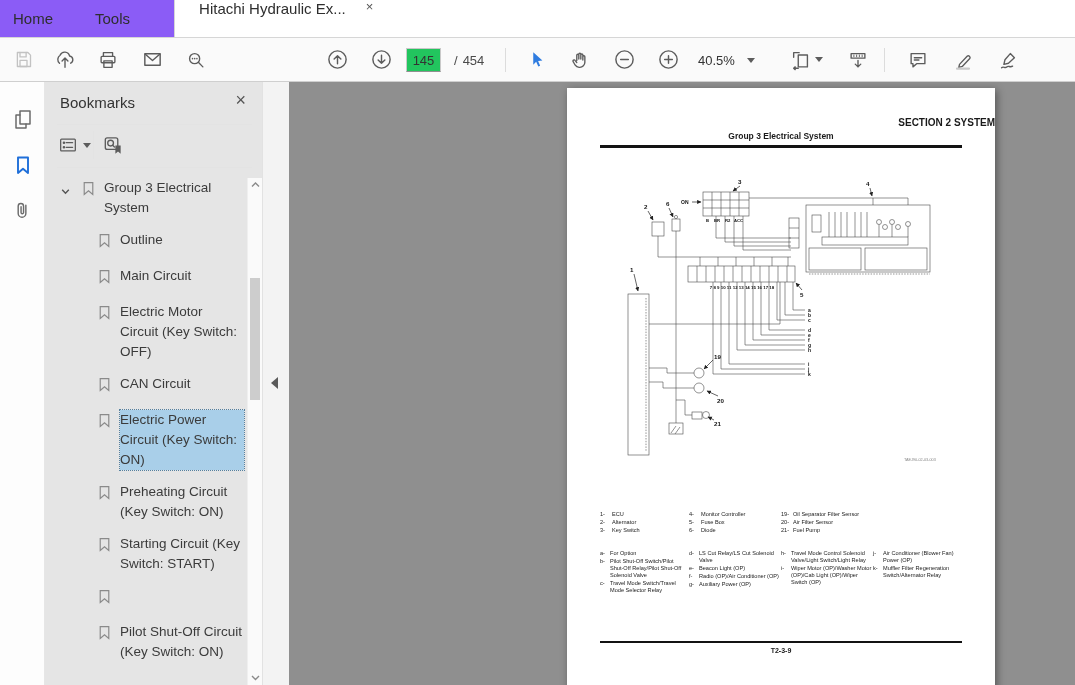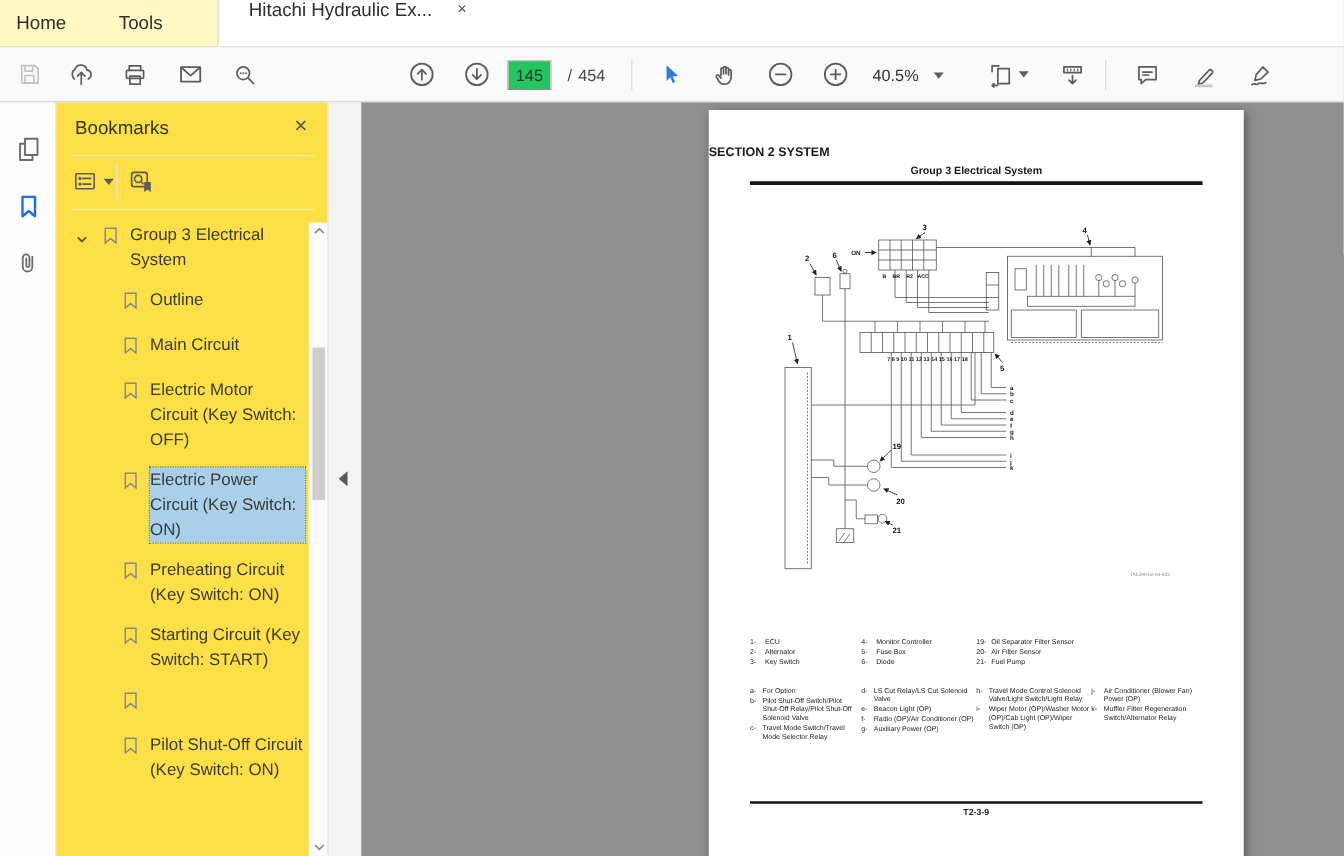--- a/index.html
+++ b/index.html
@@ -1,21 +1,21 @@
 <!DOCTYPE html>
 <html><head>
 <meta charset="utf-8">
 <style>
   * { box-sizing: border-box; margin: 0; padding: 0; }
   html,body { width:1075px; height:685px; overflow:hidden; }
   body { font-family: "Liberation Sans", "DejaVu Sans", sans-serif; background:#fff; }
   .app { position:relative; width:1075px; height:685px; overflow:hidden; }
 
   
-  .tabbar { position:absolute; left:0; top:0; width:100%; height:38px; background:#fef9c3;
+  .tabbar { position:absolute; left:0; top:0; width:100%; height:38px; background:#8b5cf6;
             border-bottom:1px solid #d6d6d6; display:flex; align-items:stretch; font-size:15px; color:#2e2e2e; }
   .tab { display:flex; align-items:center; padding:0 20px; cursor:default; }
   .tab-home { padding:0 22px 0 13px; }
   .doc-tab { margin-left:24px; background:#fff; border-left:1px solid #d6d6d6;
              display:flex; align-items:flex-start; gap:20px; padding:0 12px 0 24px; position:relative; }
   .doc-tab .tclose { font-size:13px; color:#555; line-height:1; }
   .tab-rest { flex:1; background:#fff; }
 
   
   .toolbar { position:absolute; left:0; top:38px; width:100%; height:44px; background:#fafafa;
@@ -36,21 +36,21 @@
            border-top:5px solid #5c5c5c; display:inline-block; }
 
   
   .navstrip { position:absolute; left:0; top:82px; bottom:0; width:45px; background:#fdfdfd;
               border-right:1px solid #e6e6e6; }
   .ns { position:absolute; left:10px; width:25px; height:25px; display:flex; align-items:center;
         justify-content:center; cursor:pointer; background:none; border:none; }
   .ns svg { stroke:#6b6b6b; fill:none; stroke-width:1.5; stroke-linejoin:round; stroke-linecap:round; }
 
   
-  .panel { position:absolute; left:45px; top:82px; bottom:0; width:217px; background:#fde047; }
+  .panel { position:absolute; left:45px; top:82px; bottom:0; width:217px; background:#e5e5e5; }
   .ph-title { position:absolute; left:15px; top:12px; font-size:15px; color:#333; }
   .ph-close { position:absolute; right:16px; top:8px; font-size:18px; color:#555; background:none; border:none; cursor:pointer; }
   .pdiv1 { position:absolute; left:12px; right:10px; top:42px; border-top:1px solid #e3e3e3; }
   .pbtn { position:absolute; top:50px; height:26px; display:flex; align-items:center; gap:4px;
           background:none; border:none; cursor:pointer; }
   .pbtn svg { stroke:#5c5c5c; fill:none; stroke-width:1.4; stroke-linecap:round; stroke-linejoin:round; }
   .ptsep { position:absolute; left:48px; top:49px; width:1px; height:28px; background:#e3e3e3; }
   .pdiv2 { position:absolute; left:12px; right:10px; top:85px; border-top:1px solid #e3e3e3; }
 
   .tree { position:absolute; left:0; right:15px; top:96px; bottom:0; overflow:hidden;
@@ -75,21 +75,21 @@
   
   .collapse { position:absolute; left:262px; top:82px; bottom:0; width:27px; background:#f3f3f3;
               border-left:1px solid #e2e2e2; cursor:pointer; }
   .coltri { position:absolute; left:8px; top:295px; width:0; height:0; border:6px solid transparent;
             border-right:7px solid #5a5a5a; border-left:none; }
 
   
   .docarea { position:absolute; left:289px; top:82px; right:0; bottom:0; background:#8f8f8f; overflow:hidden; }
   .pdfpage { position:absolute; left:278px; top:6px; width:428px; height:640px; background:#fff;
              box-shadow:2px 2px 8px rgba(0,0,0,.4); color:#1a1a1a; }
-  .sec-title { position:absolute; top:29px; width:100%; text-align:left; font-weight:bold; font-size:10px; }
+  .sec-title { position:absolute; top:29px; width:100%; text-align:right; font-weight:bold; font-size:10px; }
   .grp-title { position:absolute; top:43px; width:100%; text-align:center; font-weight:bold; font-size:8.5px; }
   .hrule { position:absolute; top:57px; left:33px; right:33px; height:3px; background:#131313; }
   .diagram { position:absolute; top:74px; left:0; width:428px; height:312px; }
 
   .lg-col { position:absolute; font-size:5.6px; line-height:7px; color:#222; }
   .lg-row { display:flex; margin-bottom:1px; }
   .lg-n { flex:none; width:12px; }
   .lg-ln { flex:none; width:10px; }
   .lg-t { flex:1; }
 
@@ -294,20 +294,26 @@
         <span class="bico"><svg width="13" height="15" viewBox="0 0 12 14">
               <path d="M2 1.5 h8 V12.5 l-4-3.3 -4 3.3 z" fill="none" stroke="#8a8a8a" stroke-width="1.1"></path>
             </svg></span>
         <span class="blabel">Main Circuit</span>
       </div>
       <div class="bm lvl1">
         <span class="bico"><svg width="13" height="15" viewBox="0 0 12 14">
               <path d="M2 1.5 h8 V12.5 l-4-3.3 -4 3.3 z" fill="none" stroke="#8a8a8a" stroke-width="1.1"></path>
             </svg></span>
         <span class="blabel">Electric Motor Circuit (Key Switch: OFF)</span>
+      </div>
+      <div class="bm lvl1">
+        <span class="bico"><svg width="13" height="15" viewBox="0 0 12 14">
+              <path d="M2 1.5 h8 V12.5 l-4-3.3 -4 3.3 z" fill="none" stroke="#8a8a8a" stroke-width="1.1"></path>
+            </svg></span>
+        <span class="blabel">CAN Circuit</span>
       </div>
       <div class="bm lvl1">
         <span class="bico"><svg width="13" height="15" viewBox="0 0 12 14">
               <path d="M2 1.5 h8 V12.5 l-4-3.3 -4 3.3 z" fill="none" stroke="#8a8a8a" stroke-width="1.1"></path>
             </svg></span>
         <span class="blabel sel">Electric Power Circuit (Key Switch: ON)</span>
       </div>
       <div class="bm lvl1">
         <span class="bico"><svg width="13" height="15" viewBox="0 0 12 14">
               <path d="M2 1.5 h8 V12.5 l-4-3.3 -4 3.3 z" fill="none" stroke="#8a8a8a" stroke-width="1.1"></path>

